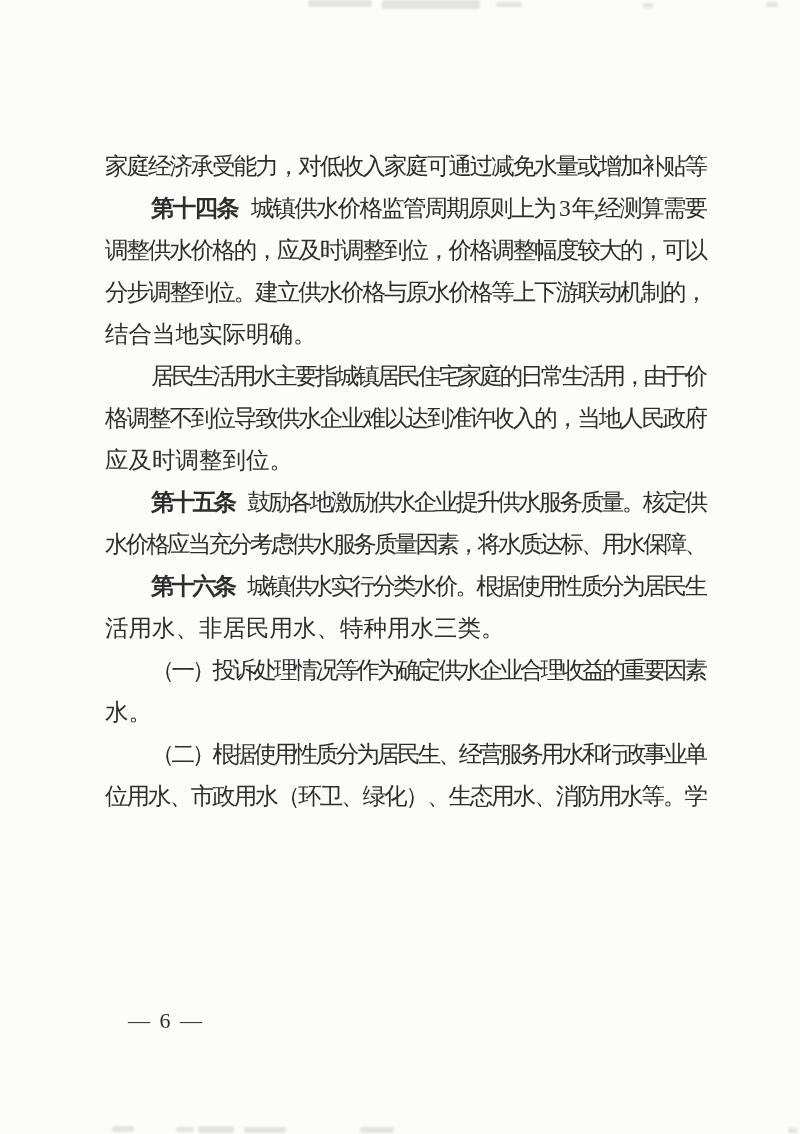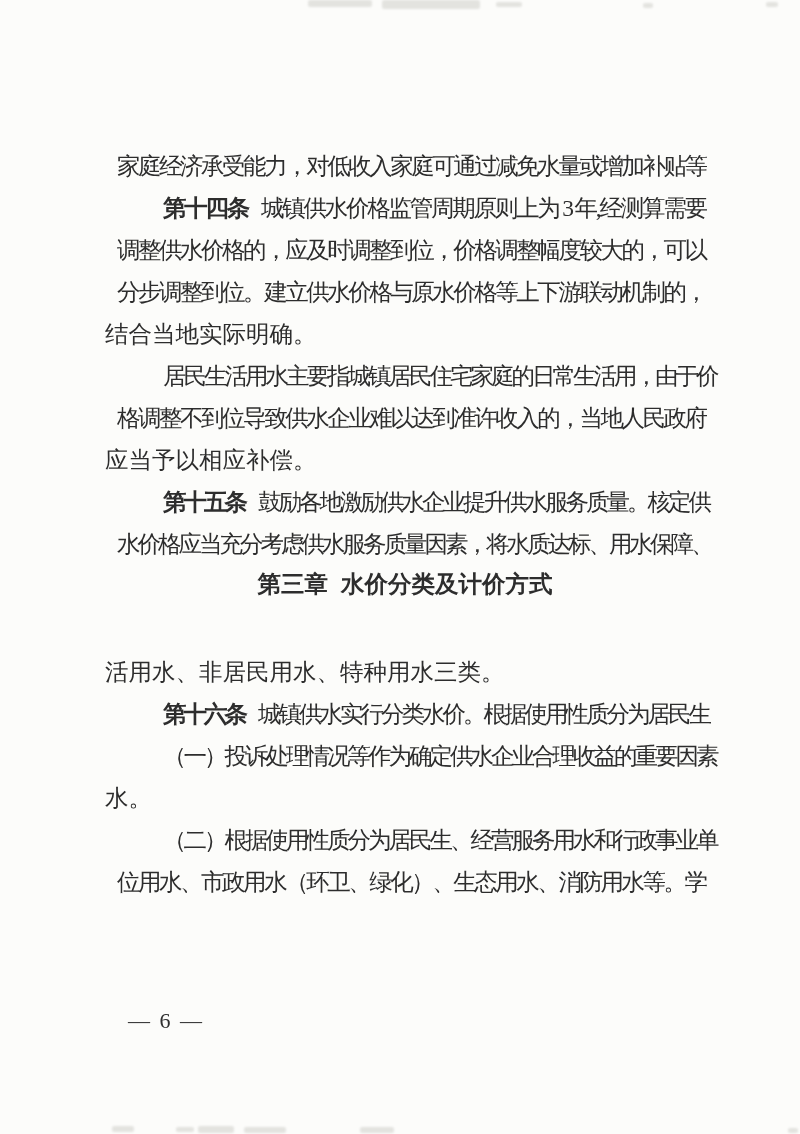--- a/index.html
+++ b/index.html
@@ -23,21 +23,20 @@
     line-height:42px;
     font-size:23.5px;
     letter-spacing:0;
     white-space:nowrap;
   }
   .jf{
     text-align:justify;
     text-align-last:justify;
     text-justify:inter-character;
     letter-spacing:-3px;
-    margin-left:12px;
   }
   .ind{padding-left:46px;}
   .bt{font-weight:bold;margin-right:13px;}
   .heading{
     height:42px;
     line-height:42px;
     margin:-2px 0 46px 0;
     text-align:center;
     font-weight:bold;
     font-size:23.5px;
@@ -72,30 +71,27 @@
   <div class="artifact" style="left:766px;top:2px;width:12px;height:5px;"></div>
 
   <div class="content">
     <div class="ln jf"><span>家庭经济承受能力，对低收入家庭可通过减免水量或增加补贴等</span></div>
     <div class="ln jf ind"><span class="bt">第十四条</span><span>城镇供水价格监管周期原则上为 3 年,经测算需要</span></div>
     <div class="ln jf"><span>调整供水价格的，应及时调整到位，价格调整幅度较大的，可以</span></div>
     <div class="ln jf"><span>分步调整到位。建立供水价格与原水价格等上下游联动机制的，</span></div>
     <div class="ln"><span>结合当地实际明确。</span></div>
     <div class="ln jf ind"><span>居民生活用水主要指城镇居民住宅家庭的日常生活用，由于价</span></div>
     <div class="ln jf"><span>格调整不到位导致供水企业难以达到准许收入的，当地人民政府</span></div>
-    <div class="ln"><span>应当予以相应补偿。</span></div>
+    <div class="ln"><span>应及时调整到位。</span></div>
     <div class="ln jf ind"><span class="bt">第十五条</span><span>鼓励各地激励供水企业提升供水服务质量。核定供</span></div>
     <div class="ln jf"><span>水价格应当充分考虑供水服务质量因素，将水质达标、用水保障、</span></div>
 
-    <div class="heading">
-      <span>第三章</span><span class="ht">水价分类及计价方式</span>
-    </div>
 
+    <div class="ln jf ind"><span class="bt">第十六条</span><span>城镇供水实行分类水价。根据使用性质分为居民生</span></div>
     <div class="ln"><span>活用水、非居民用水、特种用水三类。</span></div>
-    <div class="ln jf ind"><span class="bt">第十六条</span><span>城镇供水实行分类水价。根据使用性质分为居民生</span></div>
     <div class="ln jf ind"><span>（一）投诉处理情况等作为确定供水企业合理收益的重要因素</span></div>
     <div class="ln"><span>水。</span></div>
     <div class="ln jf ind"><span>（二）根据使用性质分为居民生、经营服务用水和行政事业单</span></div>
     <div class="ln jf"><span>位用水、市政用水（环卫、绿化）、生态用水、消防用水等。学</span></div>
   </div>
 
   <div class="footer">— 6 —</div>
 
   <div class="artifact" style="left:112px;top:1126px;width:22px;height:6px;"></div>
   <div class="artifact" style="left:176px;top:1127px;width:18px;height:5px;"></div>

